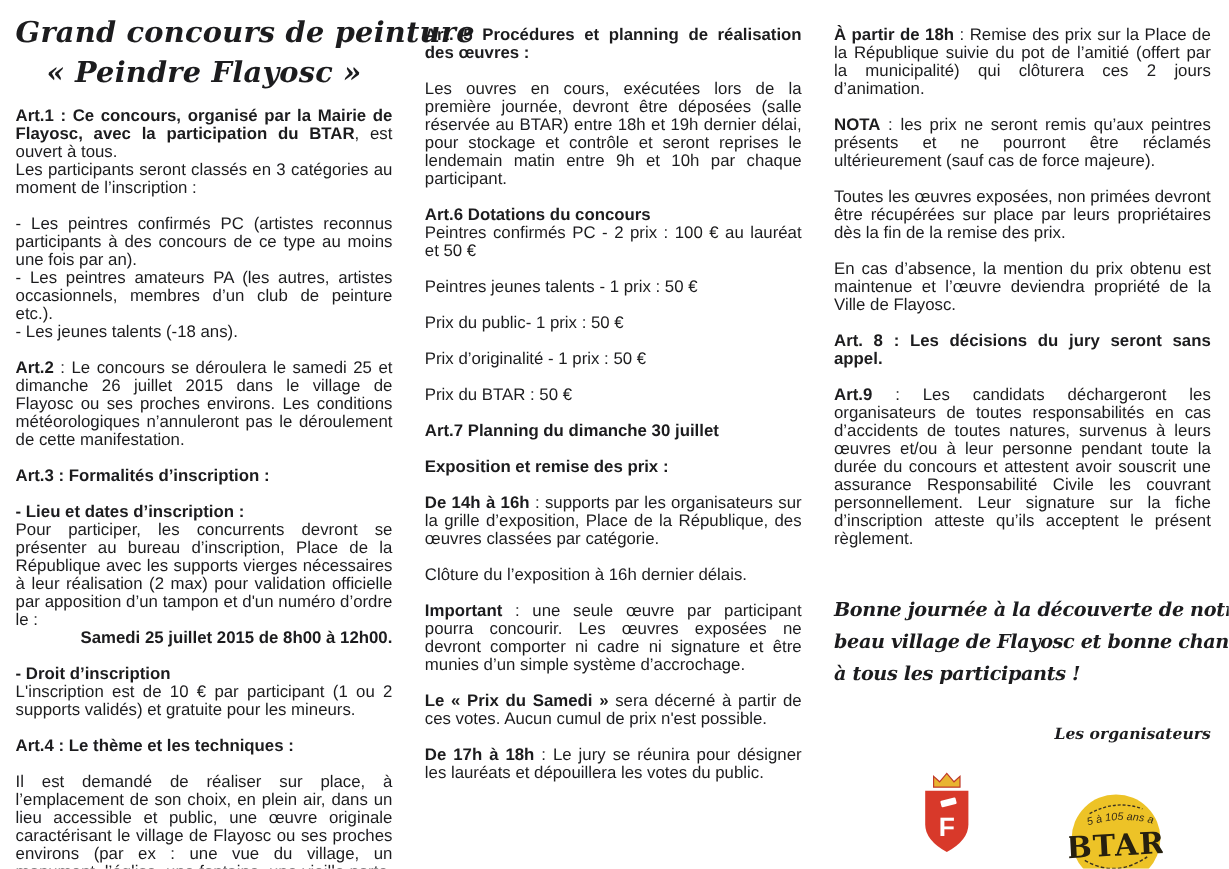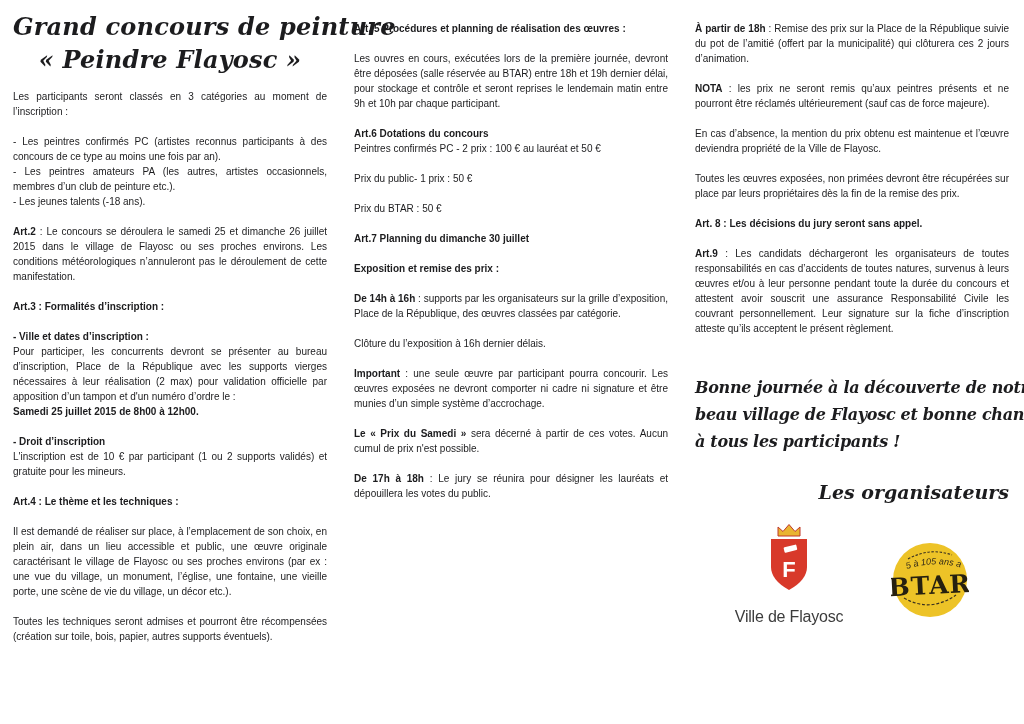--- a/index.html
+++ b/index.html
@@ -3,89 +3,92 @@
 <meta charset="utf-8">
 <style>
   html,body{margin:0;padding:0;background:#ffffff;}
   .page{
     width:1024px;height:724px;box-sizing:border-box;background:#ffffff;
     padding:8px 15px 0 13px;display:flex;gap:27px;
     font-family:"Liberation Sans",sans-serif;color:#1c1c1e;overflow:hidden;
   }
   .col{flex:1;min-width:0;}
   .col-pad{padding-top:13px;}
-  .para{margin:0 0 15px;font-size:10px;line-height:15px;text-align:justify;}
+  .para{margin:0 0 15px;font-size:14px;line-height:15px;text-align:justify;}
   .para.tight{margin-bottom:0;}
   .h{font-weight:700;}
   .b{font-weight:700;}
-  .pc{text-align:left;font-weight:700;}
+  .pc{text-align:right;font-weight:700;}
   .doc-title{
     font-family:"DejaVu Serif",serif;font-style:italic;font-weight:700;
     font-size:24px;line-height:33px;text-align:center;letter-spacing:.2px;
     margin:2px 0 13px;white-space:nowrap;
   }
   .script-block{
     font-family:"DejaVu Serif",serif;font-style:italic;font-weight:700;
     font-size:16px;line-height:27px;letter-spacing:-.3px;margin:38px 0 0;
     white-space:nowrap;
   }
-  .script-right{text-align:right;font-size:19px;margin-top:24px;letter-spacing:0;font-style:italic;}
+  .script-right{text-align:right;font-size:13px;margin-top:24px;letter-spacing:0;font-style:italic;}
   .logos-row{display:flex;justify-content:center;align-items:flex-end;gap:48px;margin-top:16px;}
   .logo-flayosc{display:flex;flex-direction:column;align-items:center;}
   .logo-caption{font-size:16px;color:#3c3c3c;letter-spacing:-.2px;margin-top:14px;text-align:center;}
 </style>
 </head>
 <body>
 
 <div class="page">
   <div class="col">
     <div>
         <div class="doc-title">
           <div>Grand concours de peinture</div>
           <div>« Peindre Flayosc »</div>
         </div>
+        <p class="para tight"><span class="b">Art.1 : Ce concours, organisé par la Mairie de Flayosc, avec la participation du BTAR</span><span>, est ouvert à tous.</span></p>
         <p class="para"><span>Les participants seront classés en 3 catégories au moment de l’inscription :</span></p>
         <p class="para tight"><span>- Les peintres confirmés PC (artistes reconnus participants à des concours de ce type au moins une fois par an).</span></p>
         <p class="para tight"><span>- Les peintres amateurs PA (les autres, artistes occasionnels, membres d’un club de peinture etc.).</span></p>
         <p class="para"><span>-  Les jeunes talents (-18 ans).</span></p>
         <p class="para"><span class="b">Art.2</span><span> : Le concours se déroulera le samedi 25 et dimanche 26 juillet 2015 dans le village de Flayosc ou ses proches environs. Les conditions météorologiques n’annuleront pas le déroulement de cette manifestation.</span></p>
         <p class="para h"><span class="b">Art.3 : Formalités d’inscription :</span></p>
-        <p class="para h tight"><span class="b">-  Ville et dates d’inscription :</span></p>
+        <p class="para h tight"><span class="b">-  Lieu et dates d’inscription :</span></p>
         <p class="para tight"><span>Pour participer, les concurrents devront se présenter au bureau d’inscription, Place de la République avec les supports vierges nécessaires à leur réalisation (2 max) pour validation officielle par apposition d’un tampon et d'un numéro d’ordre le :</span></p>
         <p class="para pc"><span class="b">Samedi 25 juillet 2015 de 8h00 à 12h00.</span></p>
         <p class="para h tight"><span class="b">-  Droit d’inscription</span></p>
         <p class="para"><span>L'inscription est de 10 € par participant (1 ou 2 supports validés) et gratuite pour les mineurs.</span></p>
         <p class="para h"><span class="b">Art.4 : Le thème et les techniques :</span></p>
         <p class="para"><span>Il est demandé de réaliser sur place, à l’emplacement de son choix, en plein air, dans un lieu accessible et public, une œuvre originale caractérisant le village de Flayosc ou ses proches environs (par ex : une vue du village, un monument, l’église, une fontaine, une vieille porte, une scène de vie du village, un décor etc.).</span></p>
         <p class="para"><span>Toutes les techniques seront admises et pourront être récompensées (création sur toile, bois, papier, autres supports éventuels).</span></p>
       </div>
   </div>
   <div class="col col-pad">
     <div>
         <p class="para h"><span class="b">Art. 5 Procédures et planning de réalisation des œuvres :</span></p>
         <p class="para"><span>Les ouvres en cours, exécutées lors de la première journée, devront être déposées (salle réservée au BTAR) entre 18h et 19h dernier délai, pour stockage et contrôle et seront reprises le lendemain matin entre 9h et 10h par chaque participant.</span></p>
         <p class="para h tight"><span class="b">Art.6 Dotations du concours</span></p>
         <p class="para"><span>Peintres confirmés PC - 2 prix : 100 € au lauréat et 50 €</span></p>
+        <p class="para"><span>Peintres jeunes talents - 1 prix : 50 €</span></p>
         <p class="para"><span>Prix du public- 1 prix : 50 €</span></p>
+        <p class="para"><span>Prix d’originalité - 1 prix : 50 €</span></p>
         <p class="para"><span>Prix du BTAR : 50 €</span></p>
         <p class="para h"><span class="b">Art.7 Planning du dimanche 30 juillet</span></p>
         <p class="para h"><span class="b">Exposition et remise des prix :</span></p>
         <p class="para"><span class="b">De 14h à 16h</span><span> : supports par les organisateurs sur la grille d’exposition, Place de la République, des œuvres classées par catégorie.</span></p>
         <p class="para"><span>Clôture du l’exposition à 16h dernier délais.</span></p>
         <p class="para"><span class="b">Important</span><span> : une seule œuvre par participant pourra concourir. Les œuvres exposées ne devront comporter ni cadre ni signature et être munies d’un simple système d’accrochage.</span></p>
         <p class="para"><span class="b">Le « Prix du Samedi »</span><span> sera décerné à partir de ces votes. Aucun cumul de prix n'est possible.</span></p>
         <p class="para"><span class="b">De 17h à 18h</span><span> : Le jury se réunira pour désigner les lauréats et dépouillera les votes du public.</span></p>
       </div>
   </div>
   <div class="col col-pad">
     <div>
         <p class="para"><span class="b">À partir de 18h</span><span> : Remise des prix sur la Place de la République suivie du pot de l’amitié (offert par la municipalité) qui clôturera ces 2 jours d’animation.</span></p>
         <p class="para"><span class="b">NOTA</span><span> : les prix ne seront remis qu’aux peintres présents et ne pourront être réclamés ultérieurement (sauf cas de force majeure).</span></p>
+        <p class="para"><span>Toutes les œuvres exposées, non primées devront être récupérées sur place par leurs propriétaires dès la fin de la remise des prix.</span></p>
         <p class="para"><span>En cas d’absence,  la mention du prix obtenu est maintenue et l’œuvre deviendra propriété de la Ville de Flayosc.</span></p>
-        <p class="para"><span>Toutes les œuvres exposées, non primées devront être récupérées sur place par leurs propriétaires dès la fin de la remise des prix.</span></p>
         <p class="para h"><span class="b">Art. 8 : Les décisions du jury seront sans appel.</span></p>
         <p class="para"><span class="b">Art.9</span><span> : Les candidats déchargeront les organisateurs de toutes responsabilités en cas d’accidents de toutes natures, survenus à leurs œuvres et/ou à leur personne pendant toute la durée du concours et attestent avoir souscrit une assurance Responsabilité Civile les couvrant personnellement. Leur signature sur la fiche d’inscription atteste qu’ils acceptent le présent règlement.</span></p>
         <div class="script-block">
           <div>Bonne journée à la découverte de notre</div>
           <div>beau village de Flayosc et bonne chance</div>
           <div>à tous les participants !</div>
         </div>
         <div class="script-block script-right">
           <div>Les organisateurs</div>
         </div>

